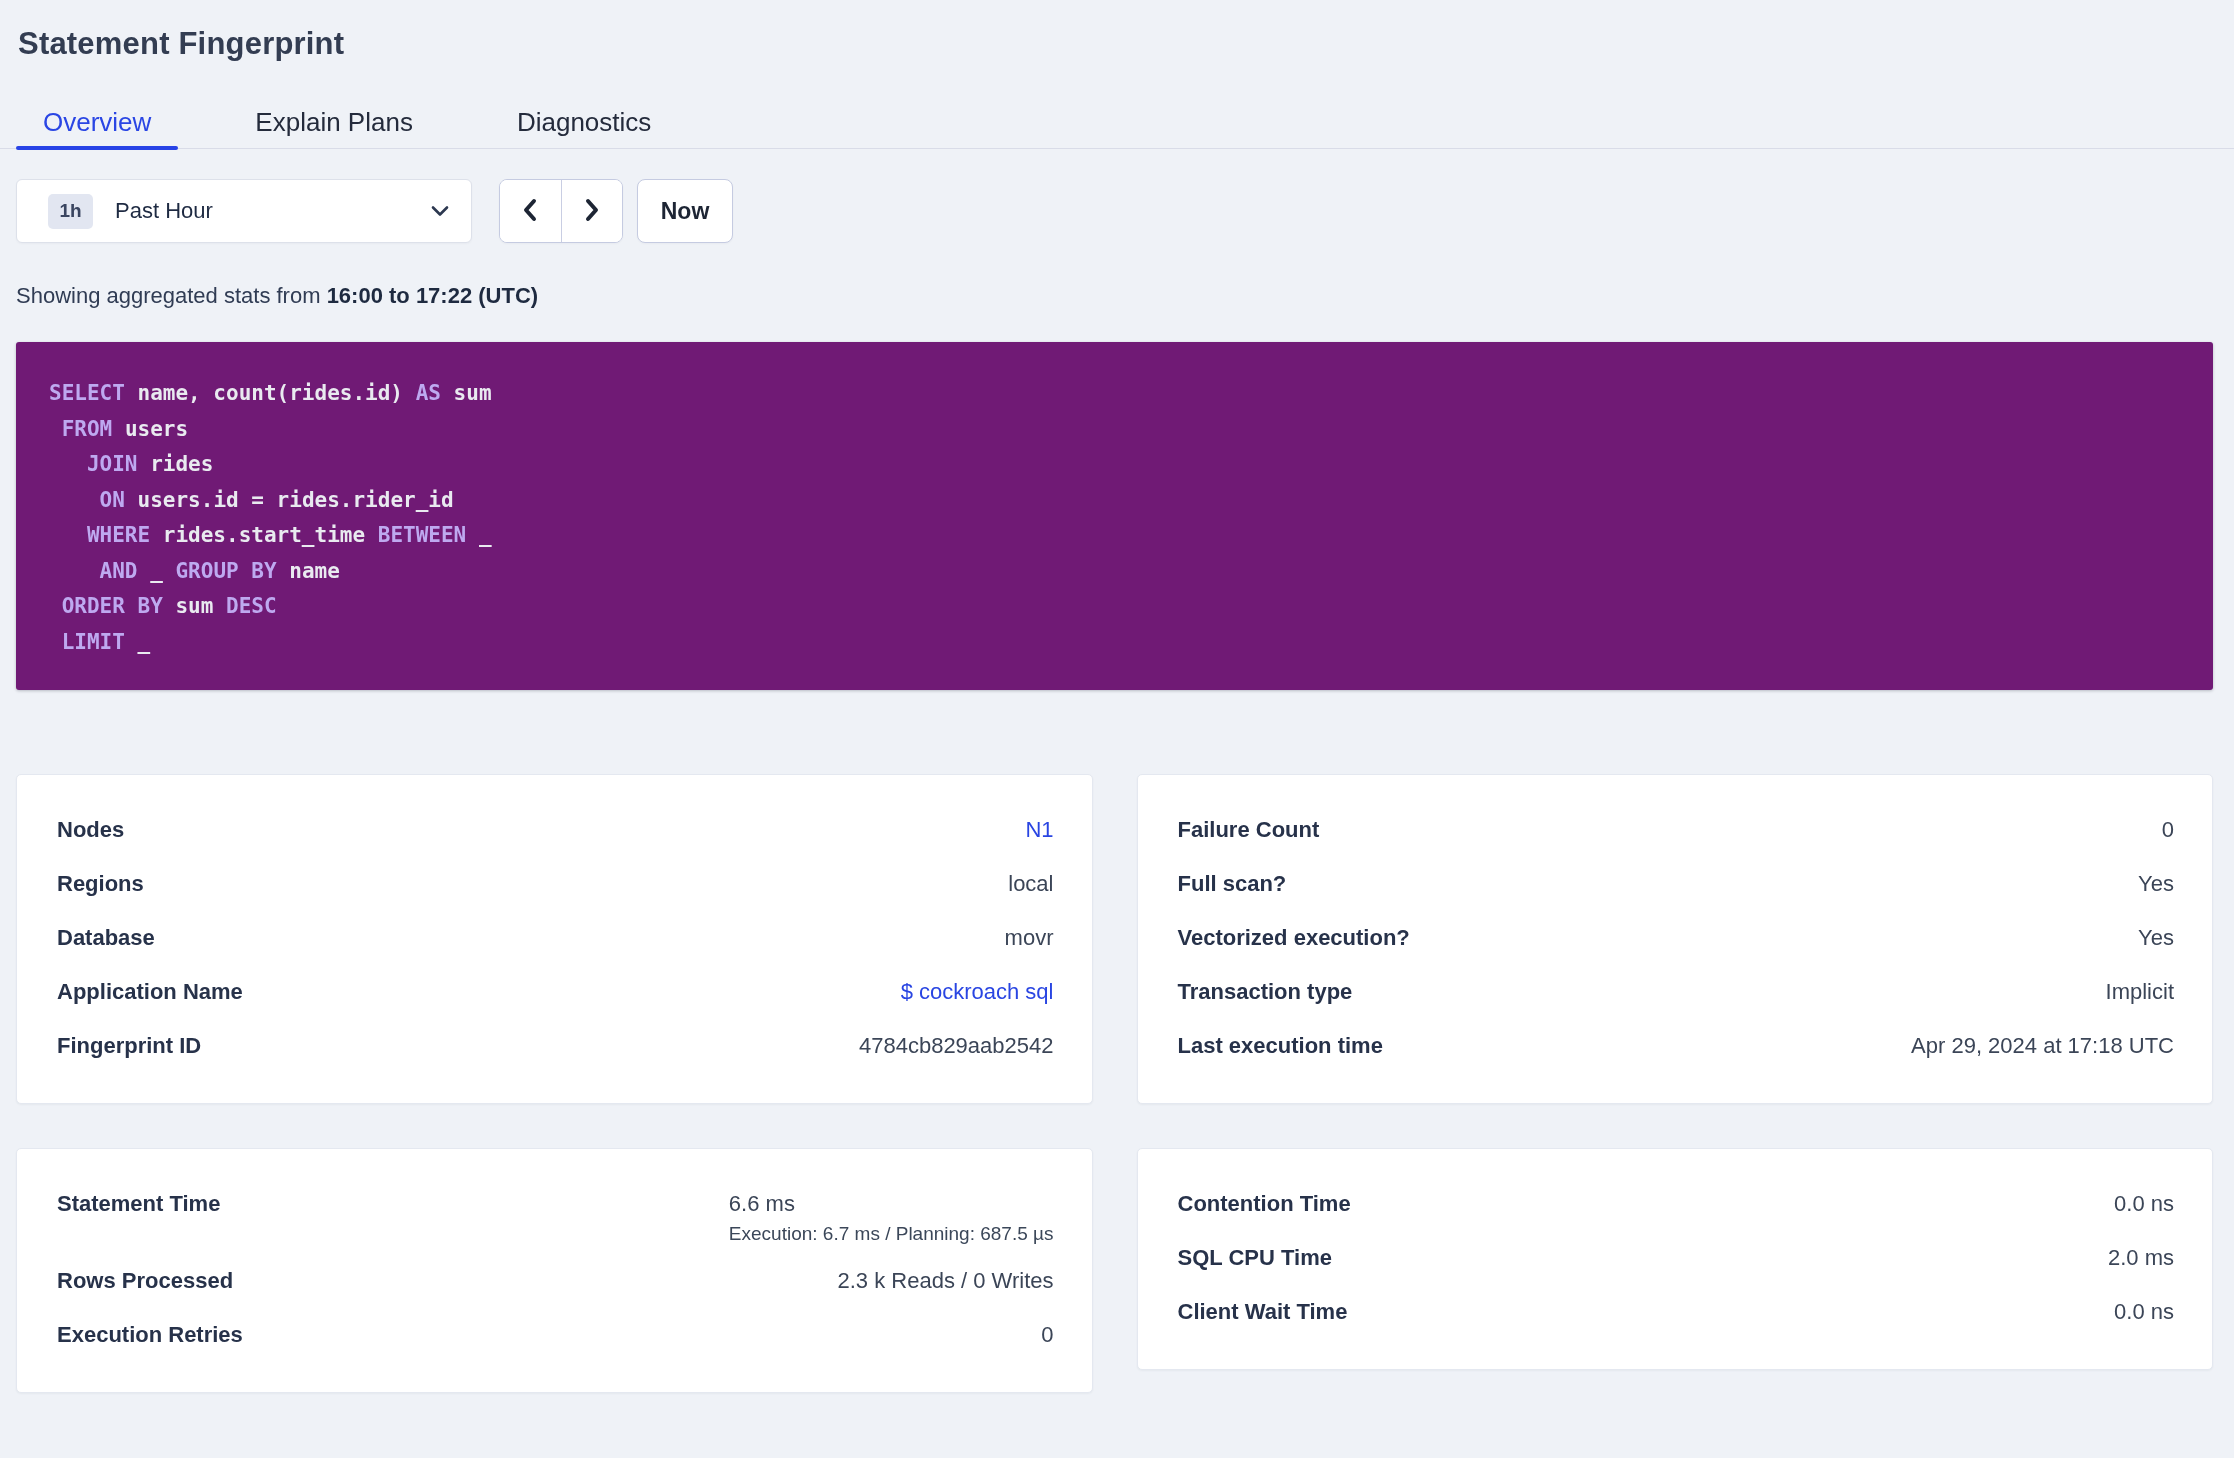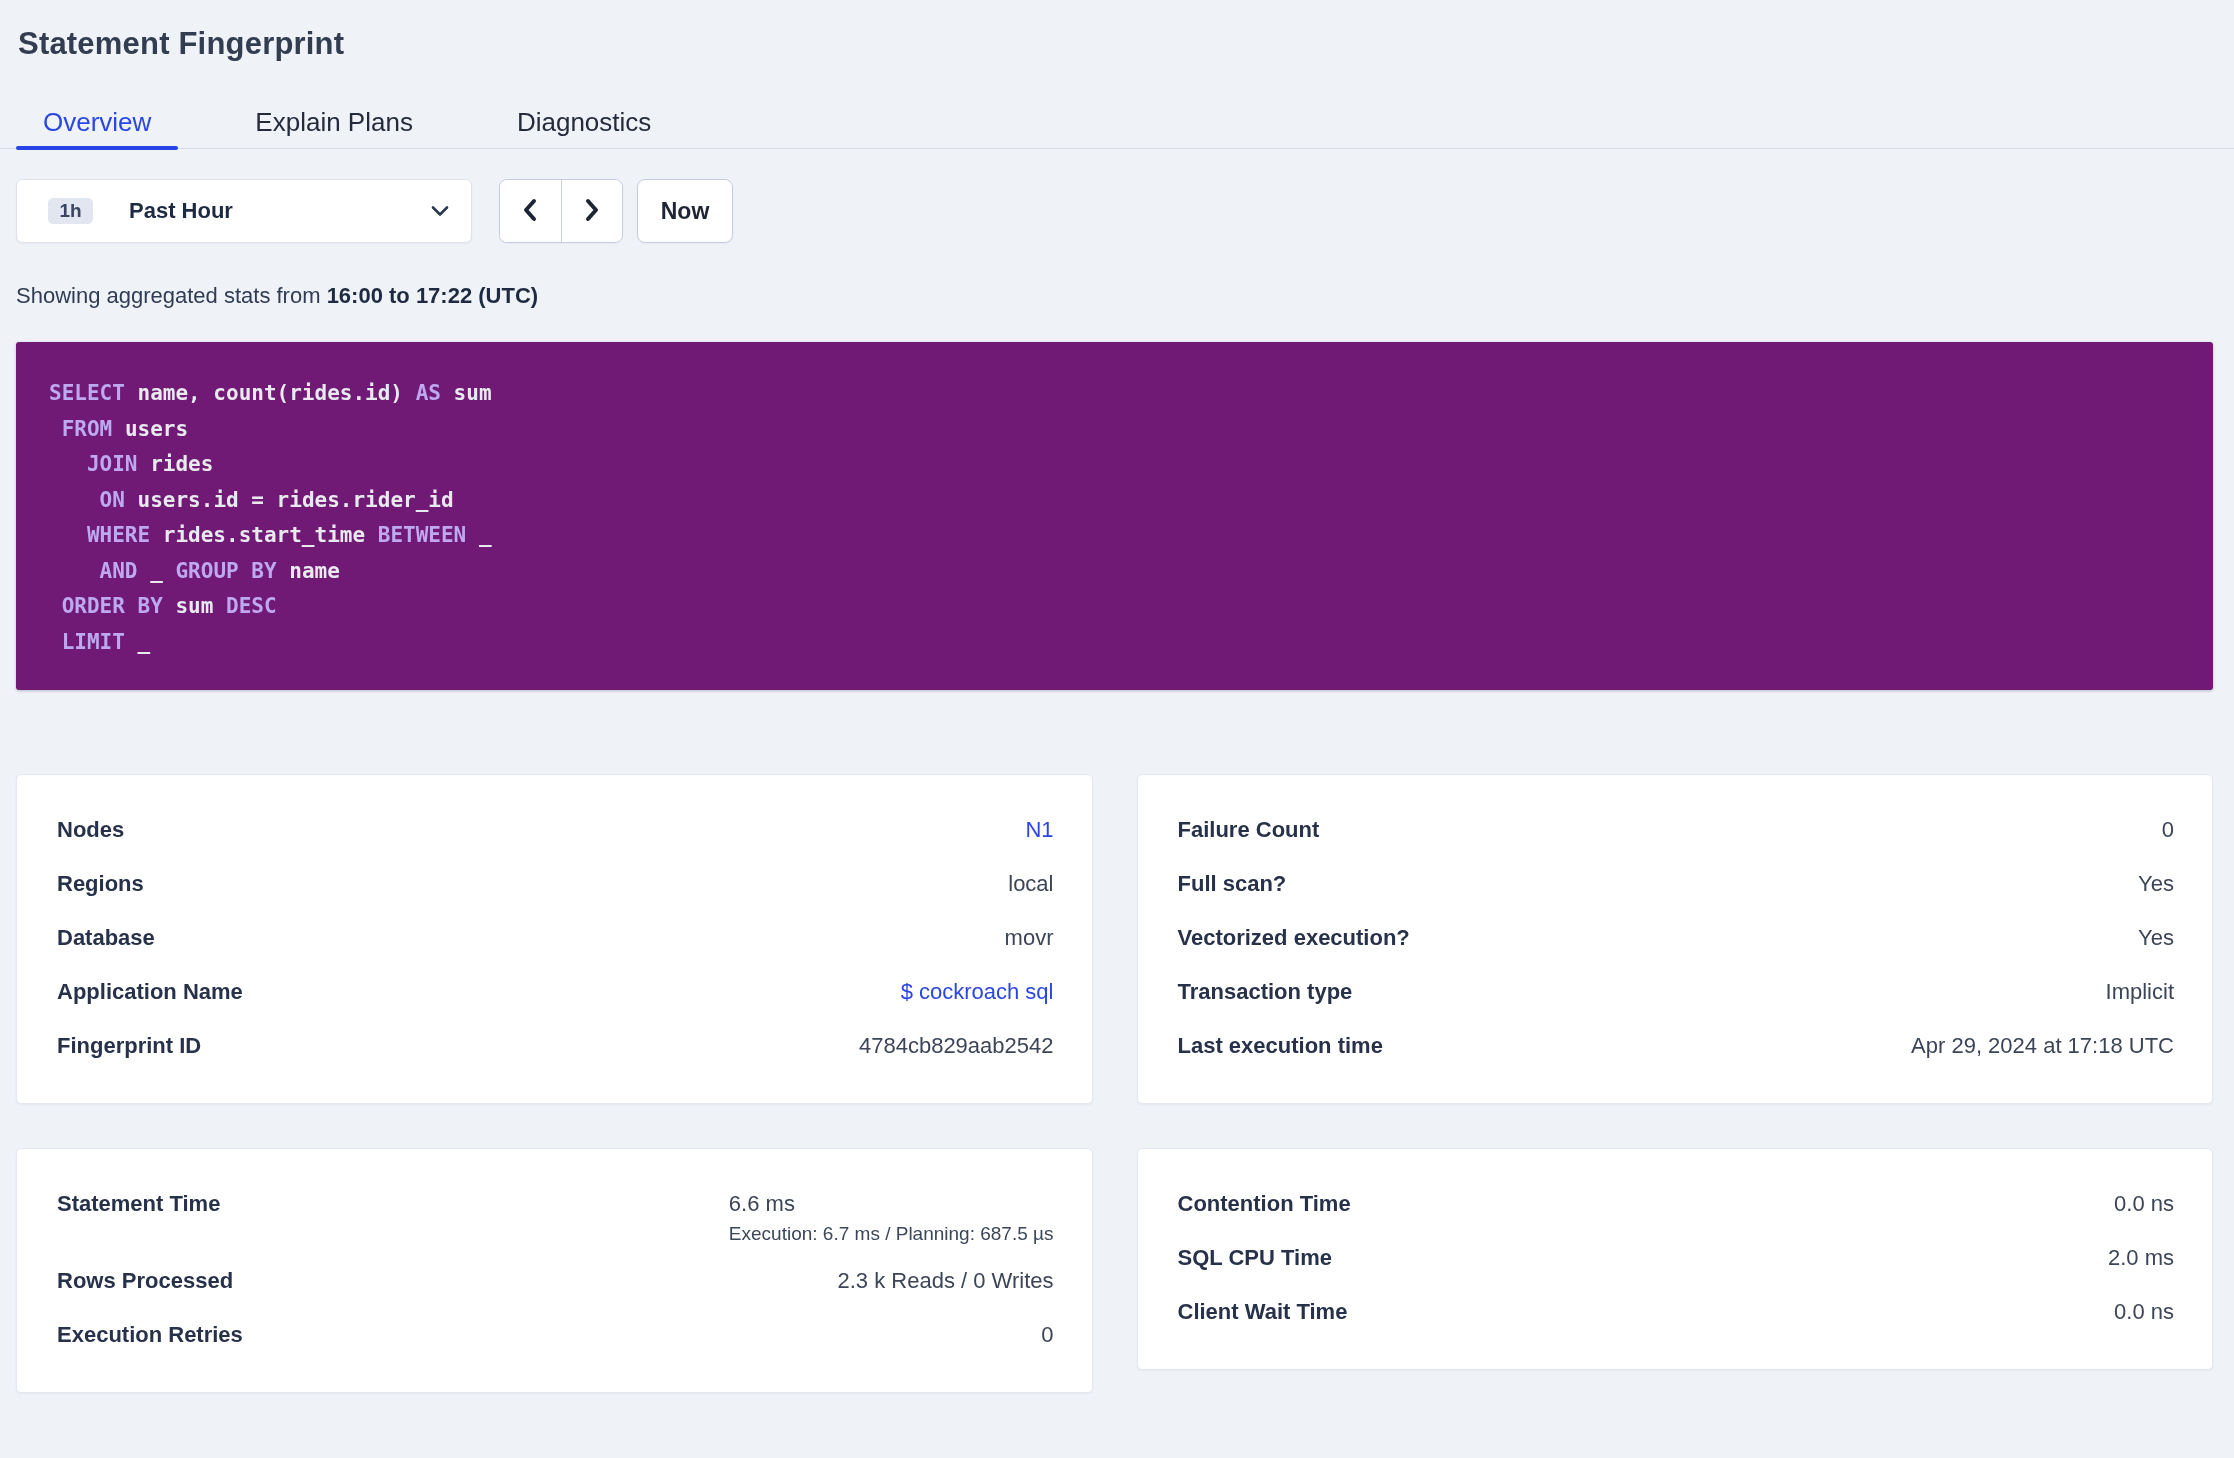--- a/index.html
+++ b/index.html
@@ -44,27 +44,27 @@
     display:flex;align-items:center;
   }
   .time-dropdown{
     width:456px;height:64px;box-sizing:border-box;
     background:#fff;border:1px solid #dde1ea;border-radius:6px;
     display:flex;align-items:center;
     padding:0 22px 0 31px;cursor:pointer;
     box-shadow:0 1px 2px rgba(40,50,80,.04);
   }
   .range-badge{
-    min-width:45px;height:26px;box-sizing:border-box;
+    min-width:45px;height:35px;box-sizing:border-box;
     background:#e2e6f1;border-radius:5px;
     display:flex;align-items:center;justify-content:center;
     font-size:19px;font-weight:bold;color:#3a4560;
   }
   .range-label{
-    margin-left:36px;font-size:22px;color:#1e2a42;font-weight:bold;
+    margin-left:22px;font-size:22px;color:#1e2a42;
   }
   .dropdown-caret{margin-left:auto;display:flex;align-items:center;}
 
   .pager{
     margin-left:27px;
     width:124px;height:64px;box-sizing:border-box;
     background:#fff;border:1px solid #c5cbe1;border-radius:8px;
     display:flex;overflow:hidden;
     box-shadow:0 1px 2px rgba(40,50,80,.04);
   }

